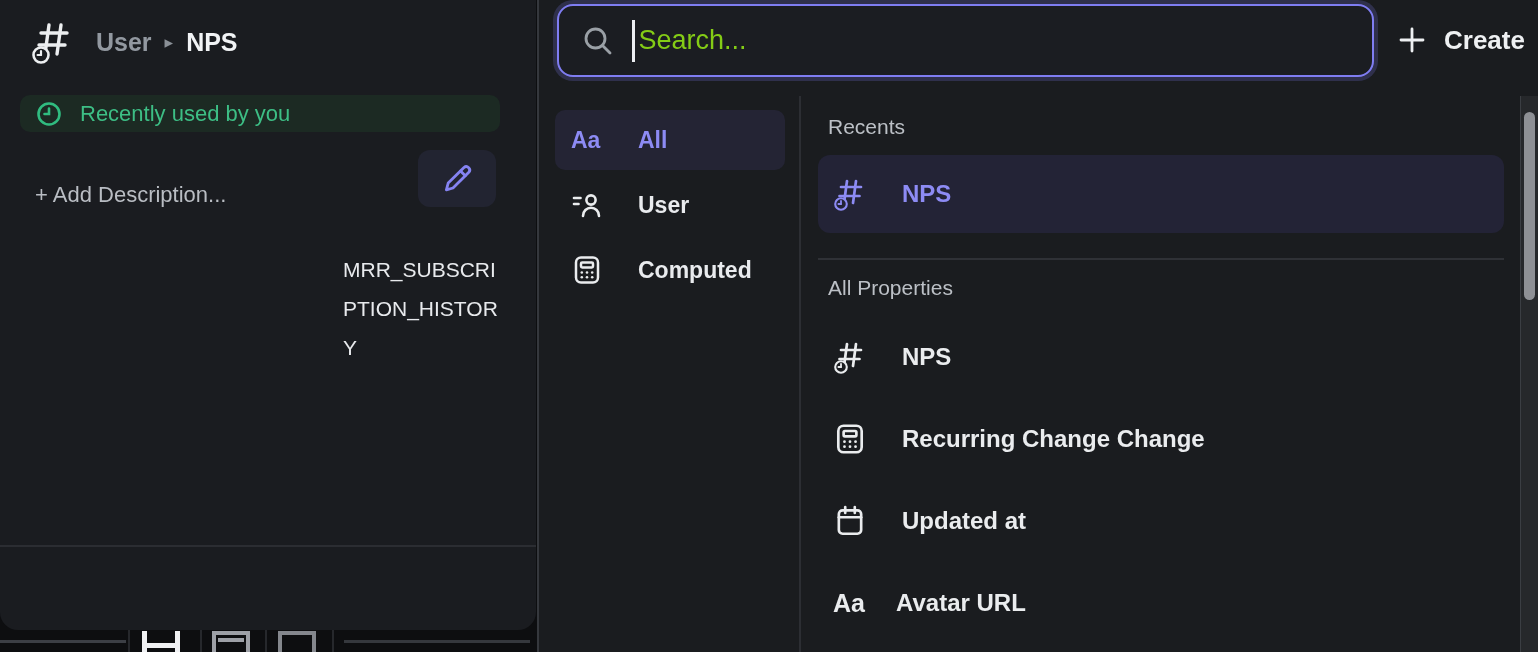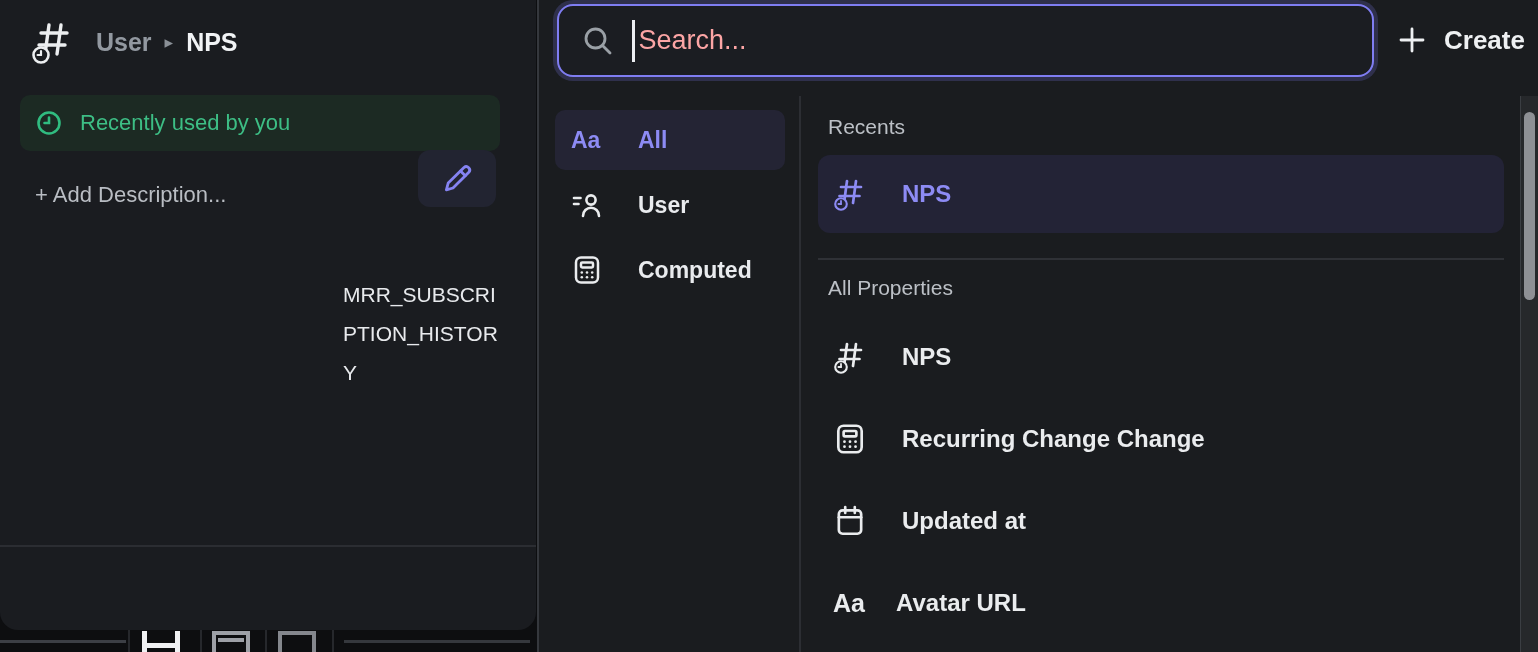--- a/index.html
+++ b/index.html
@@ -29,36 +29,36 @@
     position:absolute; left:0; top:0; width:536px; height:630px;
     background:#1a1c20; border-radius:0 0 18px 18px;
   }
   .lp-header { position:absolute; left:30px; top:18px; display:flex; align-items:center; gap:20px; }
   .crumbs { display:flex; align-items:center; gap:13px; font-size:25px; }
   .crumb-parent { color:#9298a0; font-weight:600; }
   .crumb-sep { color:#8a9097; font-size:17px; }
   .crumb-current { color:#f1f3f5; font-weight:700; }
 
   .recent-badge {
-    position:absolute; left:20px; top:95px; width:480px; height:56px;
+    position:absolute; left:20px; top:95px; width:480px; height:37px;
     background:#1c2a23; border-radius:10px; display:flex; align-items:center;
     gap:17px; padding-left:15px; color:#3dbe85; font-size:22px;
   }
 
   .add-desc { position:absolute; left:35px; top:182px; font-size:22px; color:#b9bdc3; }
   .pencil-btn {
     position:absolute; left:418px; top:150px; width:78px; height:57px;
     background:#222431; border:none; border-radius:12px; cursor:pointer;
     display:flex; align-items:center; justify-content:center;
   }
 
   .meta-label { position:absolute; left:24px; top:252px; font-size:21px; color:#b3b7bd; }
   .meta-value {
     position:absolute; left:343px; top:250px; width:160px;
-    font-size:21px; color:#e8eaed; line-height:39px; word-break:break-all;margin-top:25px;
+    font-size:21px; color:#e8eaed; line-height:39px; word-break:break-all;
   }
 
   .lp-footer-divider { position:absolute; left:0; right:0; top:545px; height:2px; background:#2b2d32; }
   .lp-footer { position:absolute; left:0; right:0; top:547px; bottom:0; }
   .pill {
     position:absolute; top:17px; height:46px; display:flex; align-items:center;
     gap:10px; padding:0 14px; background:#202327; border:2px solid #383b40;
     border-radius:13px; cursor:pointer;
   }
   .pill-count { left:24px; }
@@ -73,21 +73,21 @@
   
   .picker { position:absolute; left:539px; top:0; right:0; bottom:0; background:#1a1c1f; }
 
   .search-box {
     position:absolute; left:18px; top:4px; width:817px; height:73px;
     border:2.5px solid #7f7df2; border-radius:16px;
     box-shadow:0 0 0 4px rgba(125,123,235,0.22);
     background:#1b1d22; display:flex; align-items:center; padding-left:22px;
   }
   .caret { width:2.5px; height:42px; background:#eceef2; margin-left:17px; }
-  .search-ph { margin-left:4px; font-size:27px; color:#fca5a5; }
+  .search-ph { margin-left:4px; font-size:27px; color:#84cc16; }
 
   .create-btn {
     position:absolute; left:858px; top:16px; height:48px; display:flex; align-items:center;
     gap:17px; background:transparent; border:none; color:#eef0f2; font-size:26px;
     font-family:Liberation Sans, sans-serif; font-weight:600; cursor:pointer; white-space:nowrap;
   }
 
   .picker-body { position:absolute; left:0; right:19px; top:96px; bottom:0; }
   .tabs { position:absolute; left:16px; top:14px; width:230px; }
   .tab {

